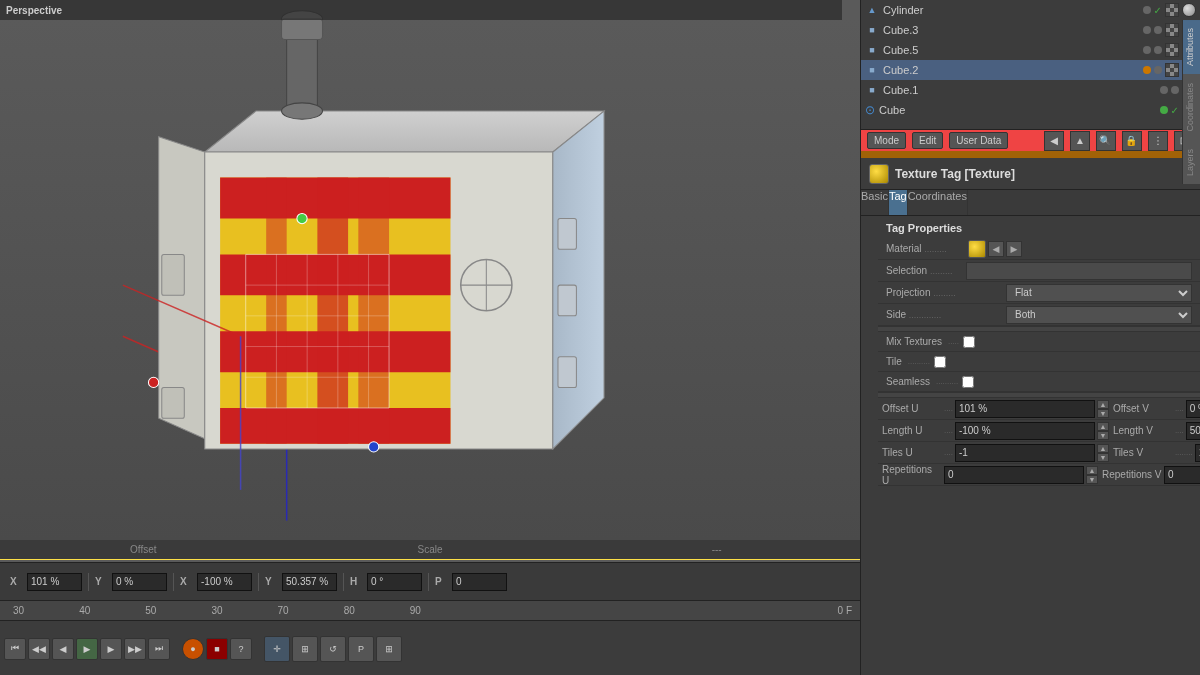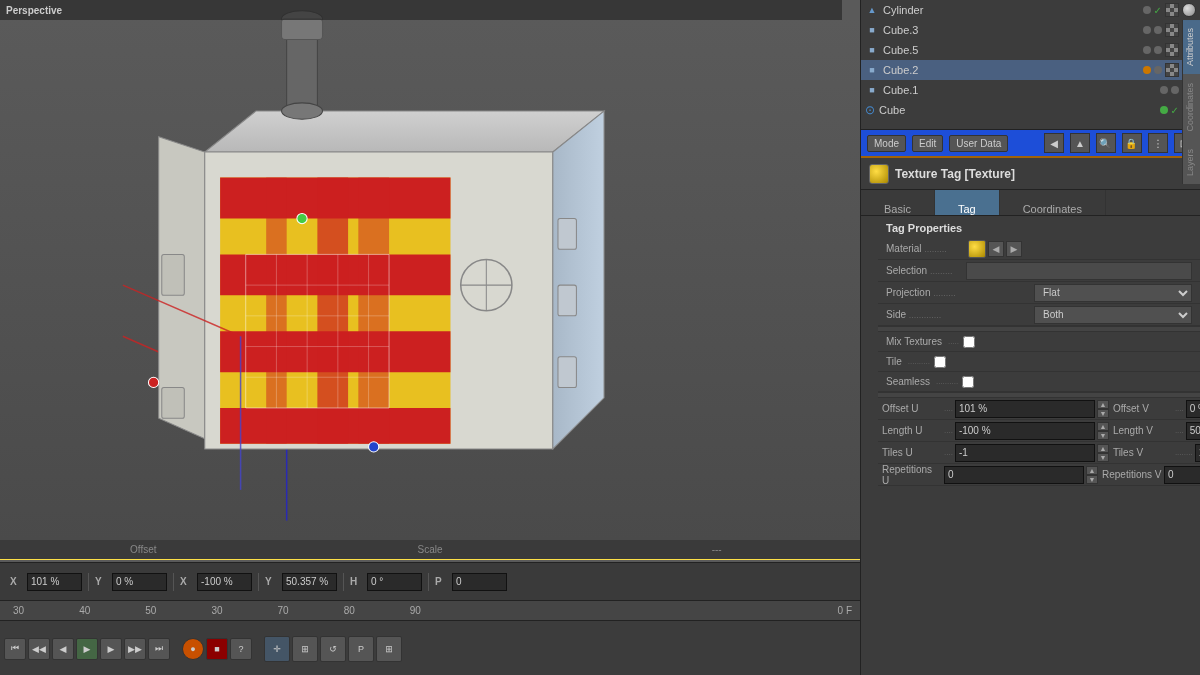--- a/index.html
+++ b/index.html
@@ -162,26 +162,26 @@
     
     .properties-panel {
       flex: 1;
       background: #3c3c3c;
       display: flex;
       flex-direction: column;
     }
 
     .panel-toolbar {
       height: 28px;
-      background: #1d4ed8;
+      background: #ef4444;
       display: flex;
       align-items: center;
       padding: 0 6px;
       gap: 6px;
-      border-bottom: 2px solid #a16207;
+      border-bottom: 7px solid #a16207;
     }
 
     .panel-btn {
       background: #555;
       border: 1px solid #333;
       color: #ccc;
       font-size: 10px;
       padding: 2px 6px;
       cursor: pointer;
       border-radius: 2px;
@@ -225,23 +225,23 @@
     }
 
     .tab-bar {
       display: flex;
       height: 26px;
       background: #3a3a3a;
       border-bottom: 1px solid #222;
     }
 
     .tab-item {
-      padding: 0 23px;
-      display: flex;
-      align-items: flex-end;
+      padding: 0 0;
+      display: flex;
+      align-items: flex-start;
       cursor: pointer;
       font-size: 11px;
       color: #aaa;
       border-right: 1px solid #333;
     }
 
     .tab-item.active {
       background: #4a7090;
       color: #fff;
     }
@@ -278,21 +278,20 @@
 
     .prop-select {
       background: #505050;
       border: 1px solid #333;
       color: #ccc;
       font-size: 10px;
       padding: 1px 4px;
       height: 18px;
       flex: 1;
       cursor: pointer;
-      margin-left: 28px;
     }
 
     .prop-checkbox {
       width: 12px;
       height: 12px;
     }
 
     .material-row {
       display: flex;
       align-items: center;

